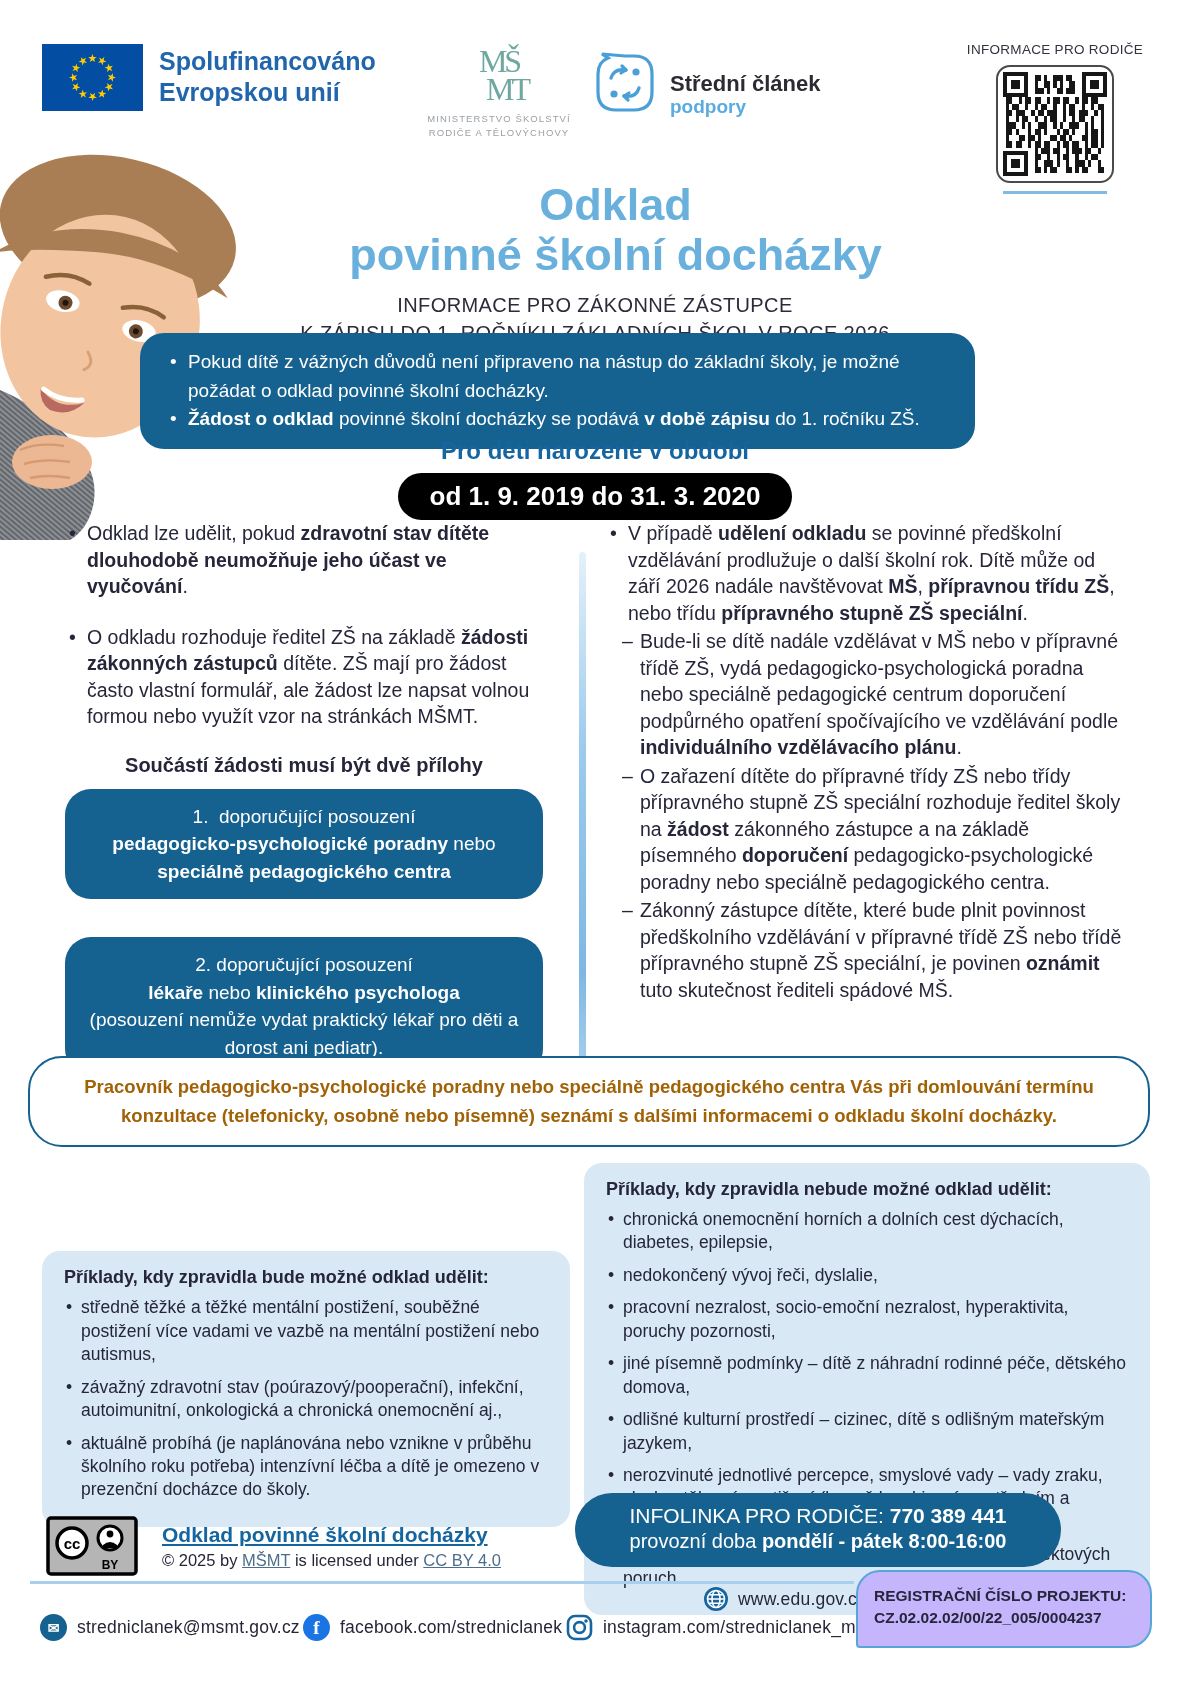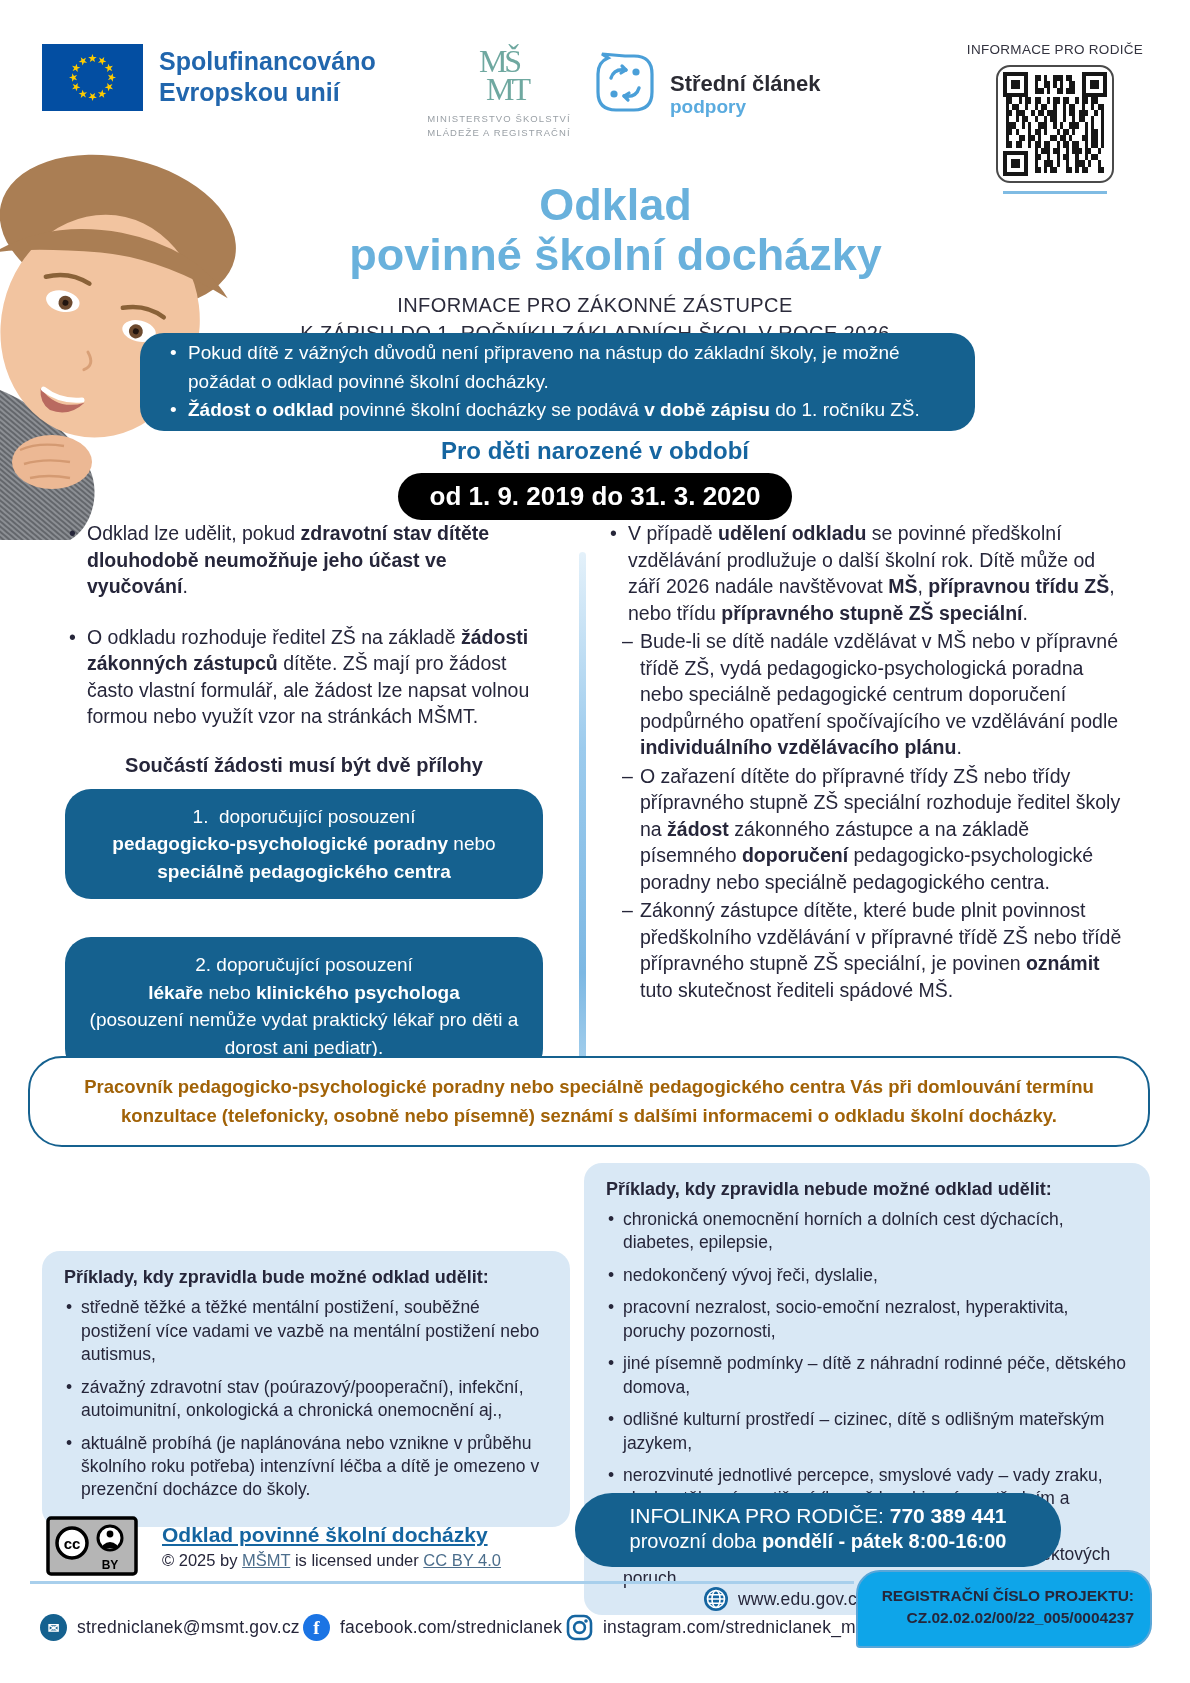--- a/index.html
+++ b/index.html
@@ -23,21 +23,21 @@
             padding:5px;background:#fff;}
   .qr-underline{width:104px;height:3px;background:#7fbbe3;margin:8px auto 0 auto;}
   
   .child{position:absolute;left:0;top:140px;width:255px;height:400px;}
   
   .title-block{position:absolute;top:180px;left:0;right:0;text-align:center;}
   .title-line{font-size:45px;color:#69b1dc;line-height:1.12;font-weight:700;padding-left:41px;}
   .subtitle{font-size:20px;color:#2b2b3b;line-height:1.42;letter-spacing:.4px;margin-top:10px;}
   
   .intro-box{position:absolute;top:333px;left:140px;width:835px;box-sizing:border-box;
-    background:#15618f;border-radius:24px;padding:6px 28px;color:#fff;font-size:19px;line-height:1.5;}
+    background:#15618f;border-radius:24px;padding:15px 28px;color:#fff;font-size:19px;line-height:1.5;}
   .intro-bullet{padding-left:20px;position:relative;}
   .intro-bullet::before{content:"•";position:absolute;left:2px;}
   
   .period{position:absolute;top:437px;left:0;right:0;text-align:center;}
   .period-label{font-size:24px;font-weight:bold;color:#1565a0;}
   .period-pill{display:inline-block;margin-top:8px;background:#000000;color:#fff;font-weight:bold;
     font-size:26px;padding:8px 32px;border-radius:44px;}
   
   .columns{position:absolute;top:520px;left:65px;right:62px;display:flex;gap:36px;align-items:stretch;}
   .col-left{width:478px;flex:none;}
@@ -78,21 +78,21 @@
   .contact{position:absolute;display:flex;gap:10px;align-items:center;top:1614px;}
   .contact.email{left:40px;}
   .contact.facebook{left:303px;}
   .contact.instagram{left:566px;}
   .contact-text,.web-text{font-size:17.5px;color:#26263a;letter-spacing:.2px;}
   .round-icon{width:27px;height:27px;border-radius:50%;display:flex;align-items:center;justify-content:center;
     color:#fff;font-weight:bold;flex:none;}
   .round-icon.mail{background:#15618f;font-size:14px;}
   .round-icon.fb{background:#1b74e4;font-size:19px;font-family:"Liberation Serif",serif;}
   .registration{position:absolute;top:1570px;left:856px;width:296px;box-sizing:border-box;height:78px;
-    border:2.5px solid #58a6d8;border-radius:24px 24px 24px 4px;padding:13px 16px;background:#0ea5e9;text-align:right;}
+    border:2.5px solid #58a6d8;border-radius:24px 24px 24px 4px;padding:13px 16px;background:#c4b5fd;}
   .reg-line{font-size:15.5px;font-weight:bold;color:#26263a;line-height:1.45;}
 </style>
 </head>
 <body>
 
 <div class="header">
 
   <div class="eu-block">
     <svg width="101" height="67" viewBox="0 0 101 67">
       <rect width="101" height="67" fill="#034ea2"></rect>
@@ -141,21 +141,21 @@
     </div>
   </div>
 
   <div class="msmt-block">
     <svg width="88" height="64" viewBox="0 0 88 64">
       <text x="44" y="30" text-anchor="middle" font-size="32" fill="#6fa8a0" letter-spacing="-3" font-family="Liberation Serif, serif">MŠ</text>
       <text x="52" y="58" text-anchor="middle" font-size="32" fill="#6fa8a0" letter-spacing="-3" font-family="Liberation Serif, serif">MT</text>
     </svg>
     <div class="msmt-caption">
       <div>MINISTERSTVO ŠKOLSTVÍ</div>
-      <div>MLÁDEŽE A REGISTRAČNÍ</div>
+      <div>RODIČE A TĚLOVÝCHOVY</div>
     </div>
   </div>
 
   <div class="sc-block">
     <svg width="62" height="62" viewBox="0 0 62 62">
       <path d="M31 4 H40 Q58 4 58 22 V40 Q58 58 40 58 H22 Q4 58 4 40 V22 Q4 10 14 6 L8 2 Z" fill="none" stroke="#4a9fd8" stroke-width="3.2"></path>
       <path d="M17 26 Q20 16 32 18" fill="none" stroke="#4a9fd8" stroke-width="3.4" stroke-linecap="round"></path>
       <path d="M32 18 l-4 -4 M32 18 l-5 3" stroke="#4a9fd8" stroke-width="3.2" stroke-linecap="round"></path>
       <circle cx="42" cy="20" r="3.6" fill="#4a9fd8"></circle>
       <path d="M45 36 Q42 46 30 44" fill="none" stroke="#4a9fd8" stroke-width="3.4" stroke-linecap="round"></path>

